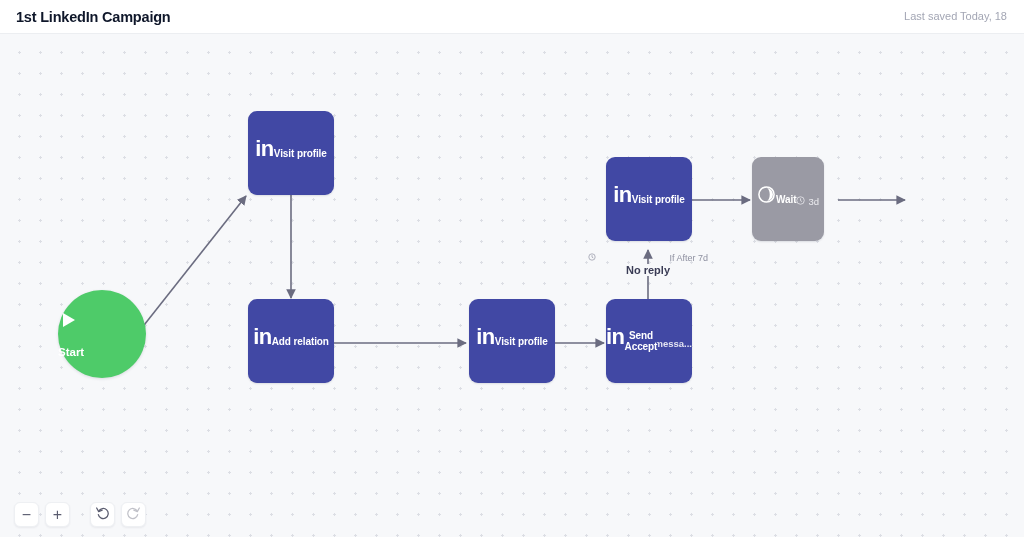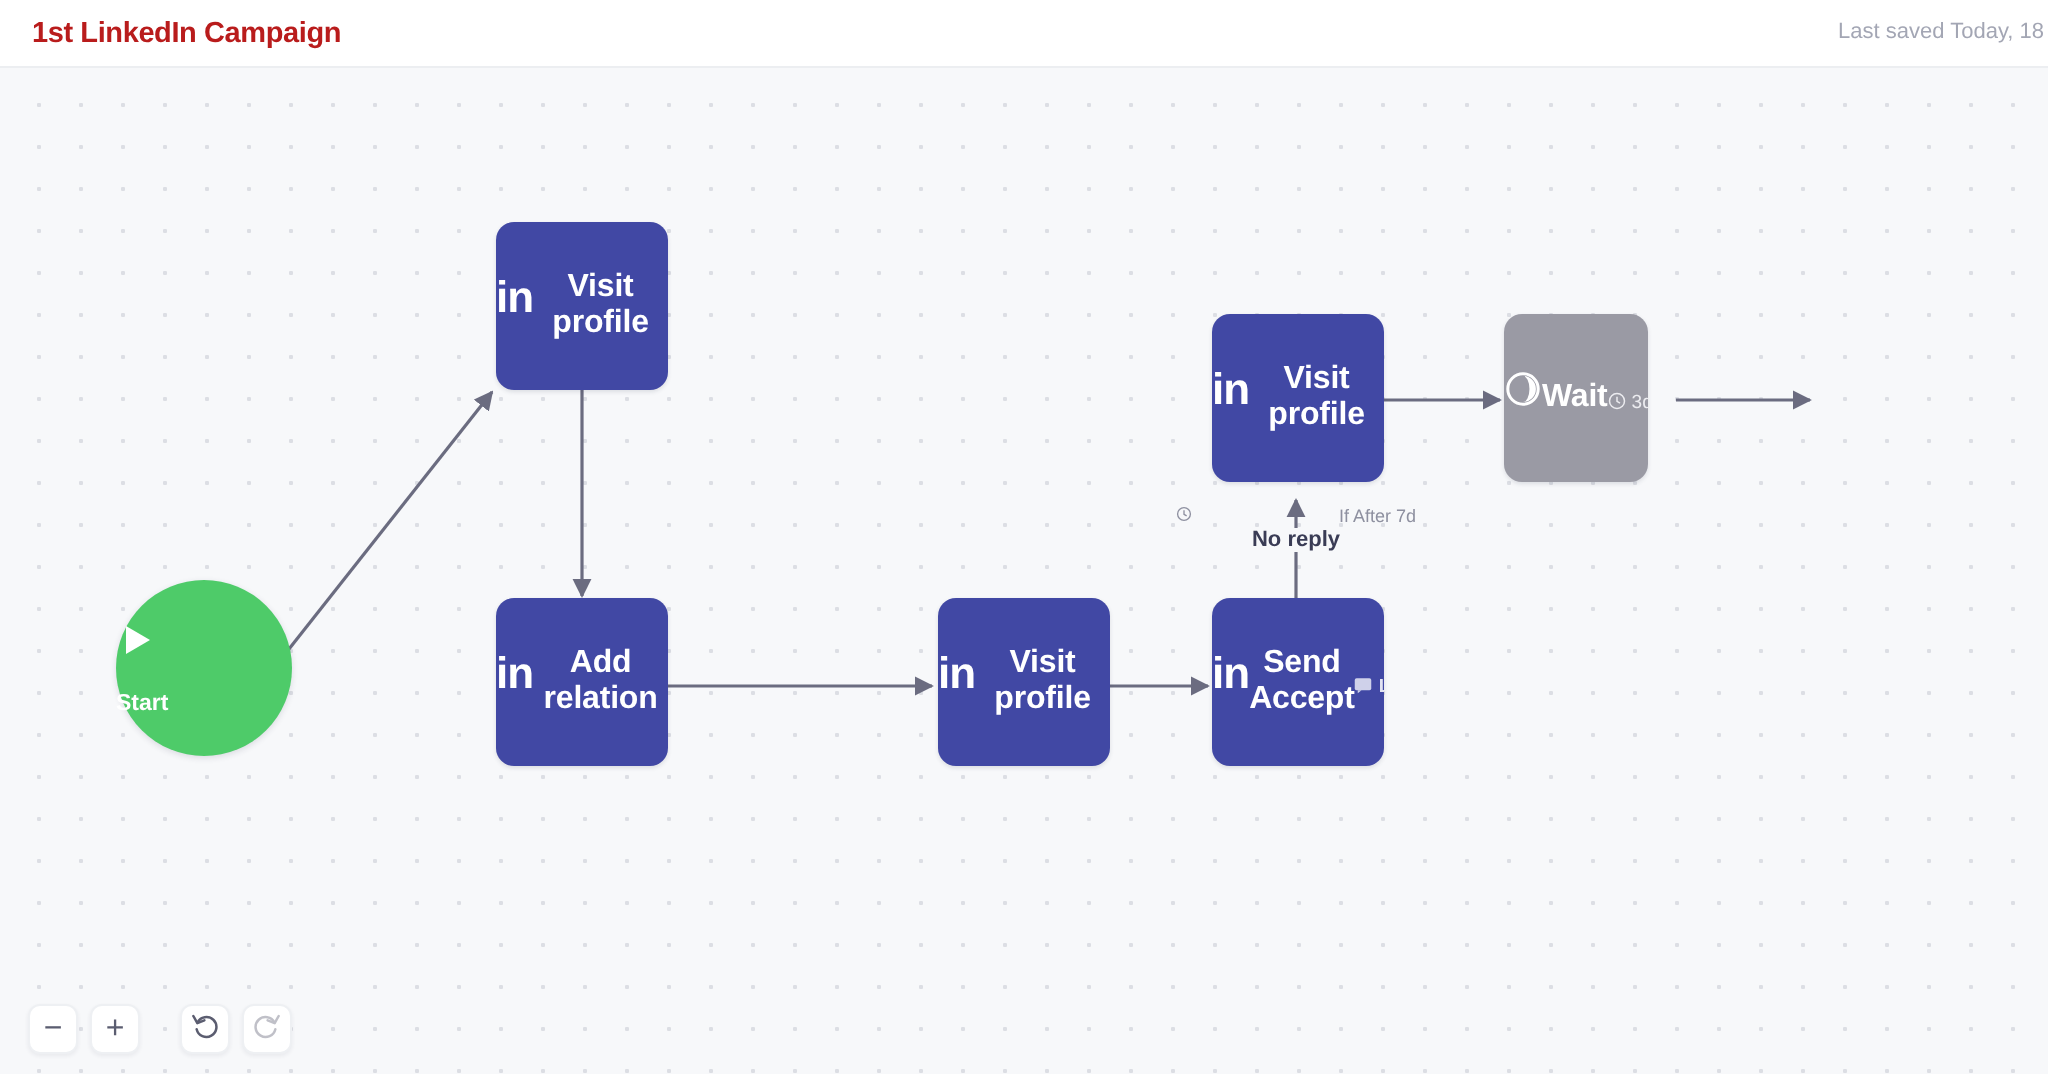--- a/index.html
+++ b/index.html
@@ -16,27 +16,27 @@
     position: absolute; top: 0; left: 0;
     width: 1024px; height: 34px;
     background: #ffffff;
     border-bottom: 1px solid #eceef1;
     display: flex; align-items: center;
     z-index: 20;
   }
   .header-title {
     margin-left: 16px;
     font-size: 14.5px; font-weight: bold;
-    color: #b91c1c; letter-spacing: -0.2px;
+    color: #0f172a; letter-spacing: -0.2px;
   }
   .header-saved {
     position: absolute; right: 0; top: 10px;
     font-size: 11px; color: #a3a6b4;
     white-space: nowrap;
-    padding-right: 2px;
+    padding-right: 17px;
   }
 
   
   .canvas {
     position: absolute; top: 34px; left: 0;
     width: 1024px; height: 503px;
     background-color: #f7f8fa;
     background-image: radial-gradient(#dcdee4 1px, transparent 1.2px);
     background-size: 21px 21px;
     background-position: 9px 8px;
@@ -53,30 +53,30 @@
     color: #ffffff;
     box-shadow: 0 1px 2px rgba(40,44,70,0.13);
     z-index: 5;
   }
   .node-in { background: #4148a4; }
   .node-wait { background: #9a9aa4; }
   .node-email { background: #f97020; }
 
   .node-icon { display:block; line-height: 0; margin-bottom: 9px; }
   .node-title {
-    font-size: 16px; font-weight: bold;
+    font-size: 10px; font-weight: bold;
     letter-spacing: -0.1px; text-align: center;
   }
   .node-sub {
     margin-top: 5px;
     font-size: 9.5px; font-weight: bold;
     color: #e2e3f2;
     display: flex; align-items: center; gap: 3px;
     max-width: 88%;
-    white-space: nowrap; overflow: hidden;
+    white-space: nowrap; overflow: hidden; justify-content: flex-end;
   }
   .node-wait .node-sub { color: #ececf0; font-weight: normal; }
   .node-email .node-sub { color: #ffe2d1; }
 
   .in-logo {
     font-size: 22px; font-weight: bold;
     letter-spacing: -0.5px; line-height: 20px;
     color: #ffffff;
   }
 

